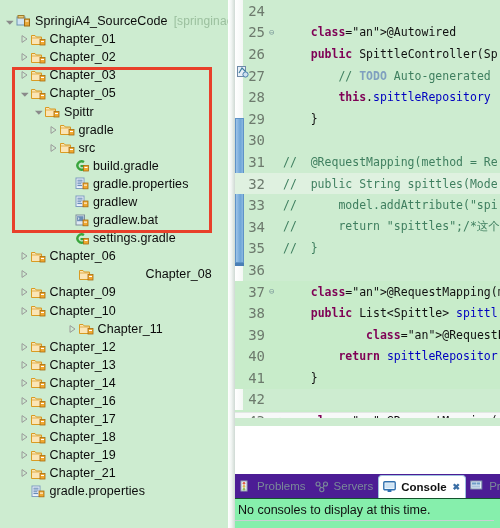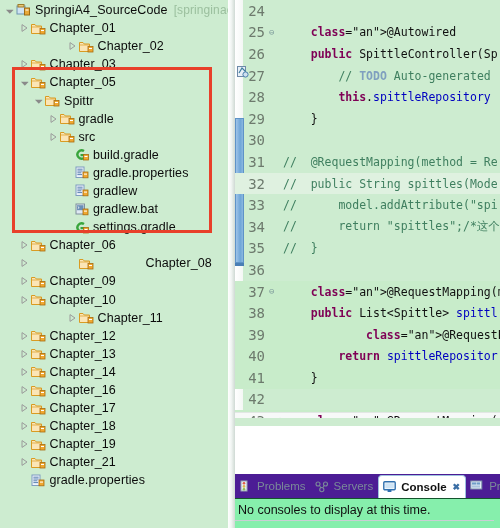--- a/index.html
+++ b/index.html
@@ -13,21 +13,21 @@
   }
   #app{position:relative;width:500px;height:528px;display:flex;}
 
   
   #explorer{
     position:relative;
     width:228px;height:528px;
     background:#cdecd0;
     overflow:hidden;
   }
-  .tree{position:relative;padding-top:1px;}
+  .tree{position:relative;padding-top:12px;}
   .row{
     position:relative;
     height:18.1px;
     display:flex;align-items:center;
     white-space:nowrap;
     font-size:12.5px;
     letter-spacing:.1px;
   }
   .arrow{
     width:11px;height:18px;flex:0 0 11px;
@@ -200,21 +200,21 @@
           <span class="ico">
             <svg width="15" height="13" viewBox="0 0 15 13">
               <path d="M0.5 2.5 L4 2.5 L5.3 4 L10.5 4 L10.5 11.5 L0.5 11.5 Z" fill="#fbe5b6" stroke="#d99b22" stroke-width="1"></path>
               <path d="M0.5 5 L10.5 5" stroke="#d99b22" stroke-width=".7"></path>
               <rect x="9" y="6.5" width="5" height="5.5" fill="#f0a830" stroke="#a86c10" stroke-width=".8"></rect>
               <rect x="10" y="8" width="3" height="1" fill="#fff"></rect>
             </svg>
           </span>
           <span class="lbl">Chapter_01</span>
         </div>
-        <div class="row" style="padding-left: 18.5px; margin-left: 48px;">
+        <div class="row" style="padding-left: 18.5px;">
           <span class="arrow">
             <svg width="7" height="8" viewBox="0 0 7 8">
               <path d="M1 0.6 L6 4 L1 7.4 Z" fill="none" stroke="#9a9a9a" stroke-width="1"></path>
             </svg>
           </span>
           <span class="ico">
             <svg width="15" height="13" viewBox="0 0 15 13">
               <path d="M0.5 2.5 L4 2.5 L5.3 4 L10.5 4 L10.5 11.5 L0.5 11.5 Z" fill="#fbe5b6" stroke="#d99b22" stroke-width="1"></path>
               <path d="M0.5 5 L10.5 5" stroke="#d99b22" stroke-width=".7"></path>
               <rect x="9" y="6.5" width="5" height="5.5" fill="#f0a830" stroke="#a86c10" stroke-width=".8"></rect>

